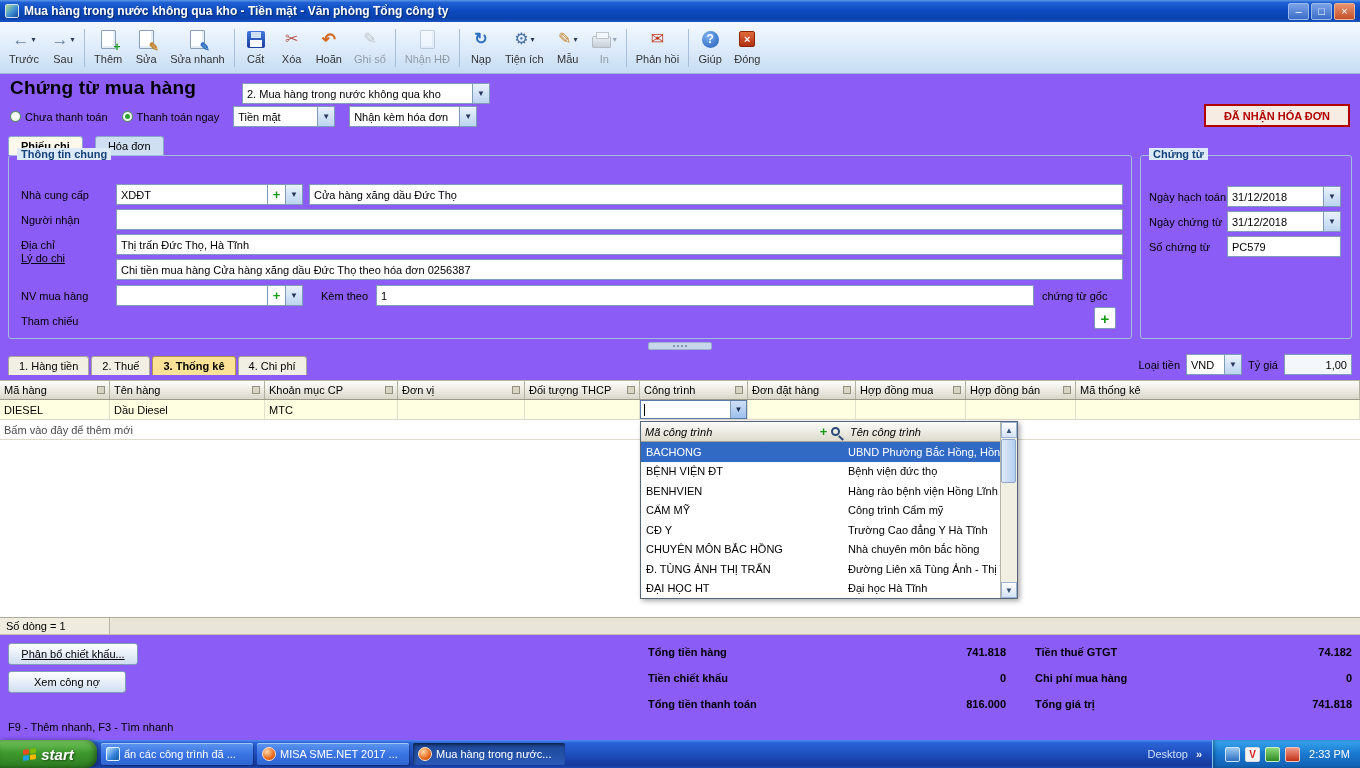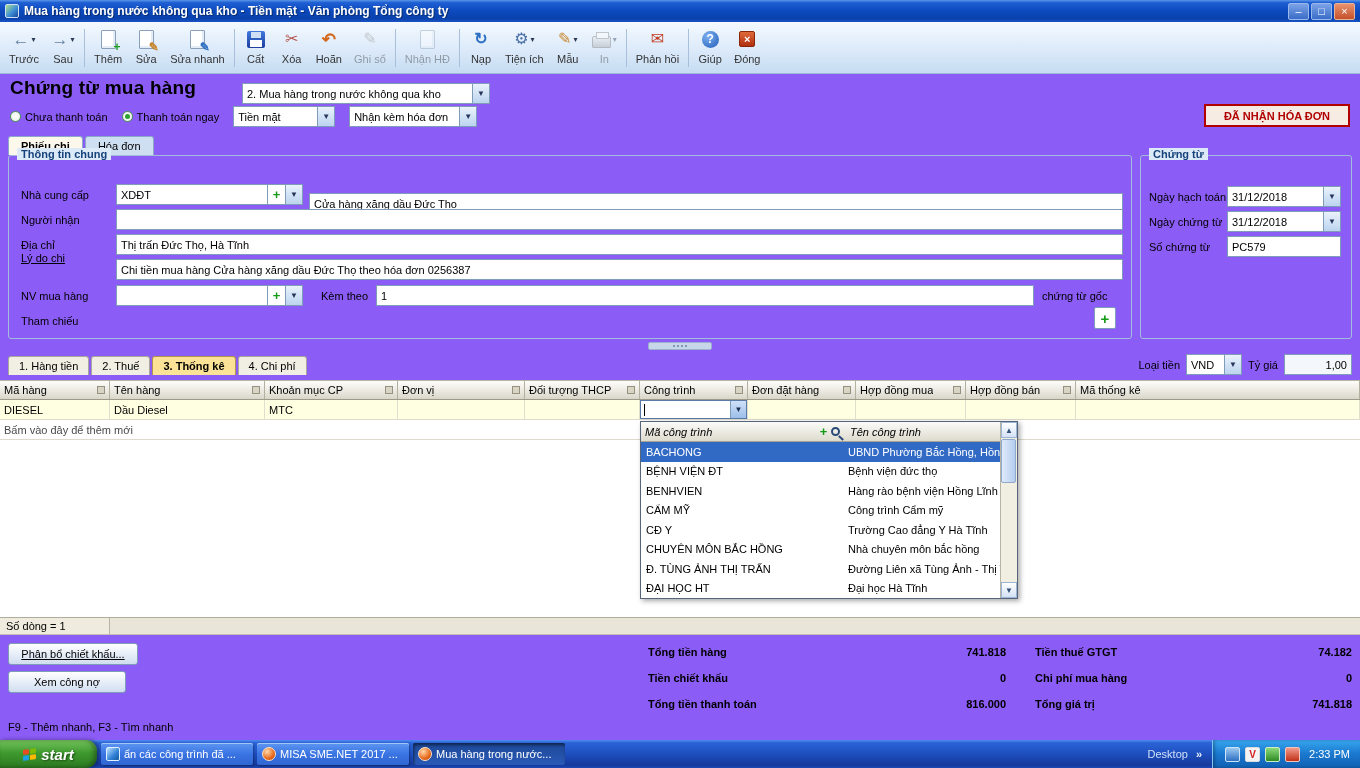--- a/index.html
+++ b/index.html
@@ -62,21 +62,21 @@
   .opt-row { position:absolute; left:10px; top:106px; height:21px; display:flex; align-items:center; gap:14px; }
   .radio { display:flex; align-items:center; gap:4px; }
   .rcirc { width:11px; height:11px; border-radius:50%; border:1px solid #4d9a4d; background:radial-gradient(#fff,#e8f0e8); position:relative; flex:none; }
   .radio.sel .rcirc::after { content:""; position:absolute; left:2px; top:2px; width:5px; height:5px; border-radius:50%; background:#2da12d; }
   .opt-combo1 { width:102px; } .opt-combo2 { width:128px; }
   .badge { position:absolute; right:10px; top:104px; width:146px; height:23px; border:2px solid #b00000; color:#b00000;
     background:#f7ece3; font-weight:bold; display:flex; align-items:center; justify-content:center; }
 
   
   .doc-tabs { position:absolute; left:8px; top:133px; display:flex; height:22px; align-items:flex-end; }
-  .dtab { padding:3px 12px 3px; border:1px solid #8ca8c8; border-bottom:none; margin-right:2px;
+  .dtab { padding:3px 12px 3px; border:1px solid #8ca8c8; border-bottom:none; margin-right:12px;
     background:#cfdff2; border-radius:3px 3px 0 0; }
   .dtab.active { background:#fdf8ec; font-weight:bold; }
 
   
   .groupbox { position:absolute; border:1px solid #a3bcd9; border-radius:3px; }
   .legend { position:absolute; top:-8px; left:8px; background:#dce9f7; padding:0 4px; color:#15427b; font-weight:bold; }
   .gb-general { left:8px; top:155px; width:1124px; height:184px; }
   .gb-doc { left:1140px; top:155px; width:212px; height:184px; }
   .frow { position:absolute; height:21px; display:flex; align-items:center; }
   .input { background:#fff; border:1px solid #7f9db9; height:21px; padding:0 4px; display:flex; align-items:center;
@@ -356,21 +356,21 @@
     <div class="frow" style="left:12px; top:28px;">
         <span>Nhà cung cấp</span>
       </div>
     <div class="frow" style="left:107px; top:28px; width:187px;">
       <div class="combo" style="flex:1;">
         <span class="txt">XDĐT</span>
         <span class="plus">+</span>
         <span class="dd">▼</span>
       </div>
     </div>
-    <div class="frow input" style="left:300px; top:28px; width:814px;margin-top:9px;">
+    <div class="frow input" style="left:300px; top:28px; width:814px;">
         <span>Cửa hàng xăng dầu Đức Thọ</span>
       </div>
 
     <div class="frow" style="left:12px; top:53px;">
         <span>Người nhận</span>
       </div>
     <div class="frow input" style="left:107px; top:53px; width:1007px;">
         <span></span>
       </div>
 

